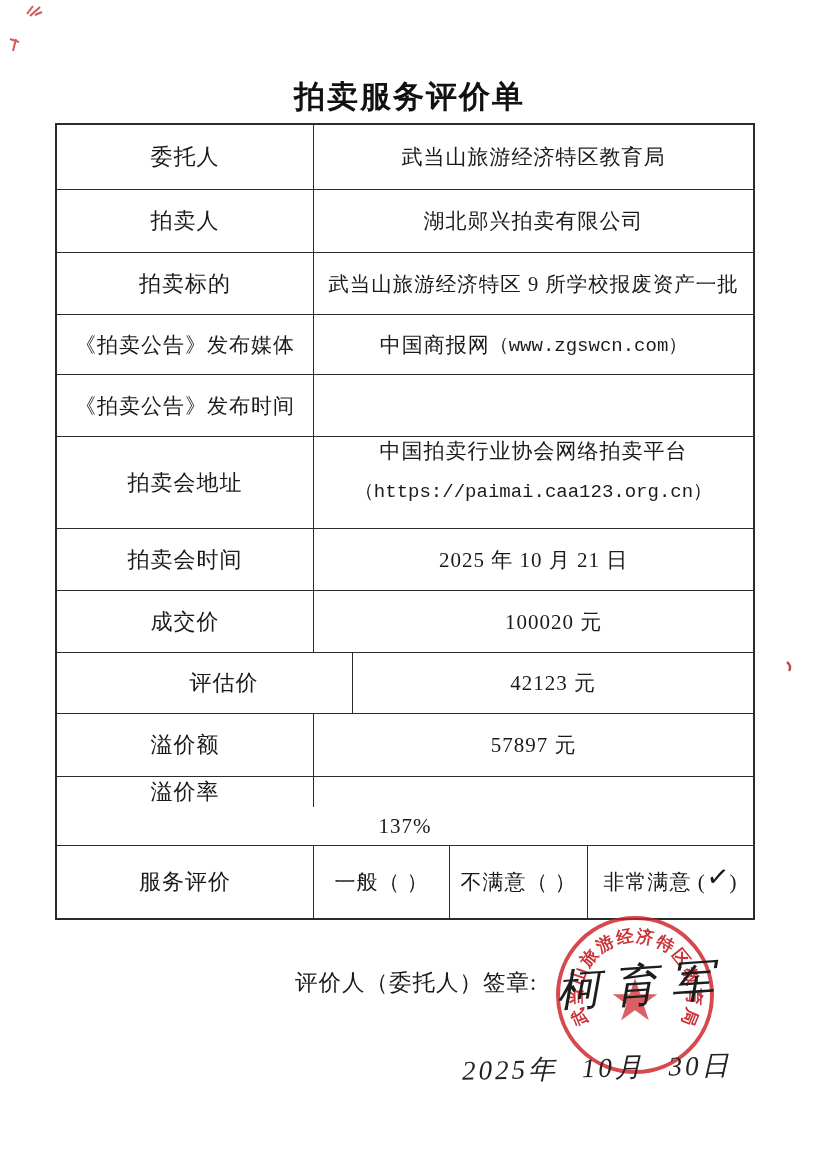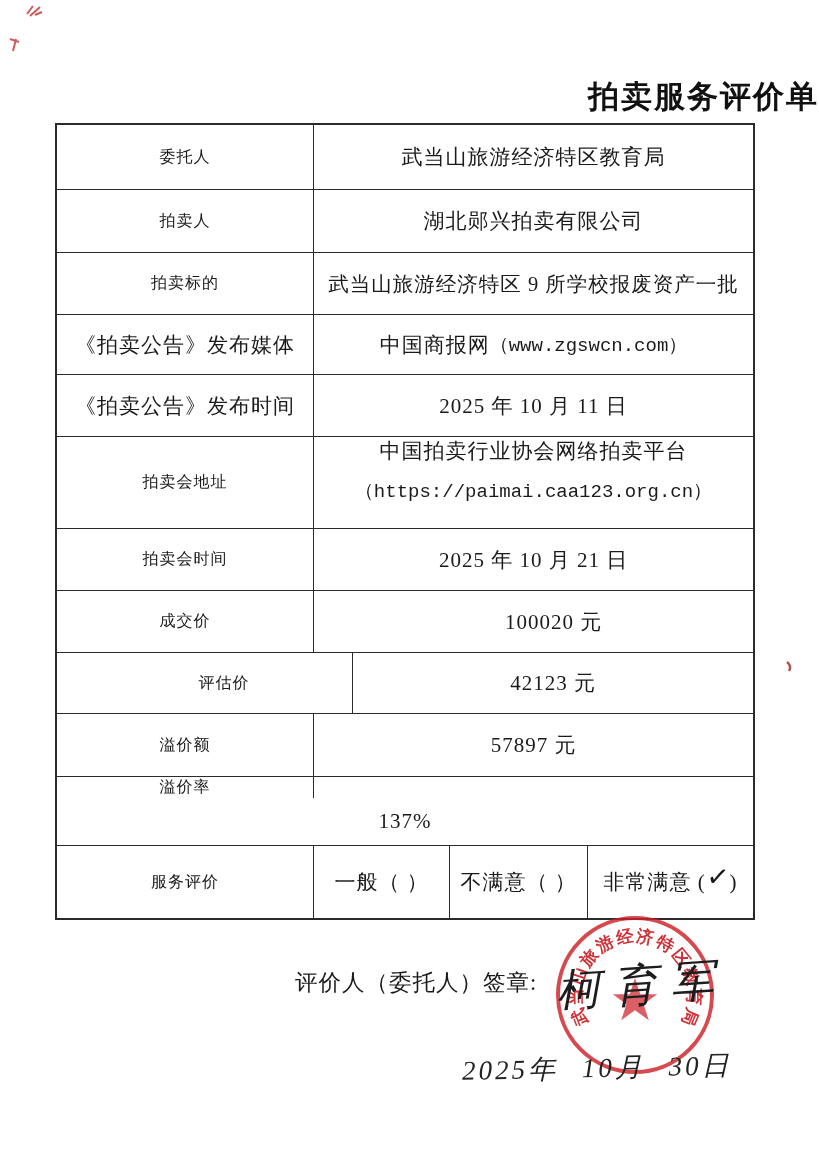--- a/index.html
+++ b/index.html
@@ -2,33 +2,33 @@
 <html><head>
 <meta charset="utf-8">
 <style>
   html,body{margin:0;padding:0;}
   body{
     width:819px;height:1169px;position:relative;background:#ffffff;
     font-family:"Liberation Serif","DejaVu Serif",serif;color:#1a1a1a;
     overflow:hidden;
   }
   .title{
-    position:absolute;left:0;top:76px;width:819px;text-align:right;
+    position:absolute;left:0;top:76px;width:819px;text-align:center;
     font-size:31px;font-weight:bold;letter-spacing:2px;margin:0;color:#111;
   }
   .doc-table{
     position:absolute;left:55px;top:123px;width:700px;
     border:2px solid #2b2b2b;box-sizing:border-box;background:#fff;
   }
   .row{display:flex;box-sizing:border-box;border-top:1.5px solid #2b2b2b;}
   .row:first-child{border-top:none;}
   .cell-label{
     width:257px;box-sizing:border-box;border-right:1.5px solid #2b2b2b;
     display:flex;align-items:center;justify-content:center;
-    font-size:16px;letter-spacing:1px;text-align:center;padding:0 2px;
+    font-size:22px;letter-spacing:1px;text-align:center;padding:0 2px;
   }
   .cell-value{
     flex:1;display:flex;align-items:center;justify-content:center;
     font-size:21px;letter-spacing:1px;text-align:center;padding:0 4px;
   }
   .cell-value.two-line{flex-direction:column;justify-content:flex-start;gap:13px;}
   .mono{font-family:"Liberation Mono","DejaVu Sans Mono",monospace;font-size:19px;letter-spacing:0;}
   .opt-cell{
     box-sizing:border-box;display:flex;align-items:center;justify-content:center;
     font-size:21px;letter-spacing:1px;padding:0 3px;white-space:nowrap;
@@ -111,21 +111,20 @@
   <div class="row" style="height:60px;justify-content:flex-end;">
     <div class="cell-label" style="font-size:21px;">《拍卖公告》发布媒体</div>
     <div class="cell-value">
       <span>中国商报网</span>
         <span class="mono">（www.zgswcn.com）</span>
     </div>
   </div>
 
   <div class="row" style="height:62px;">
     <div class="cell-label" style="font-size:21px;">《拍卖公告》发布时间</div>
-    <div class="cell-value">2025 年 10 月 11 日</div>
   </div>
 
   <div class="row" style="height:92px;">
     <div class="cell-label">拍卖会地址</div>
     <div class="cell-value two-line">
       <span>中国拍卖行业协会网络拍卖平台</span>
       <span class="mono">（https://paimai.caa123.org.cn）</span>
     </div>
   </div>
 

